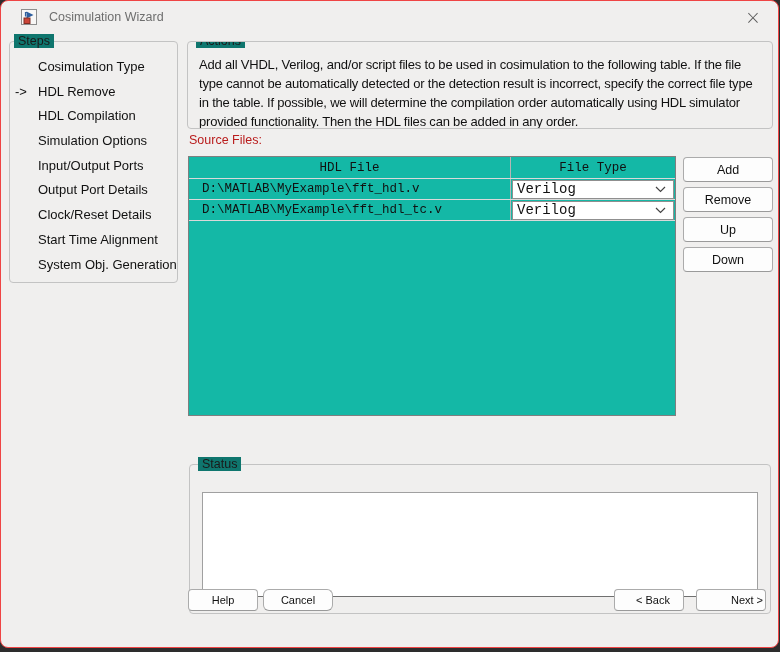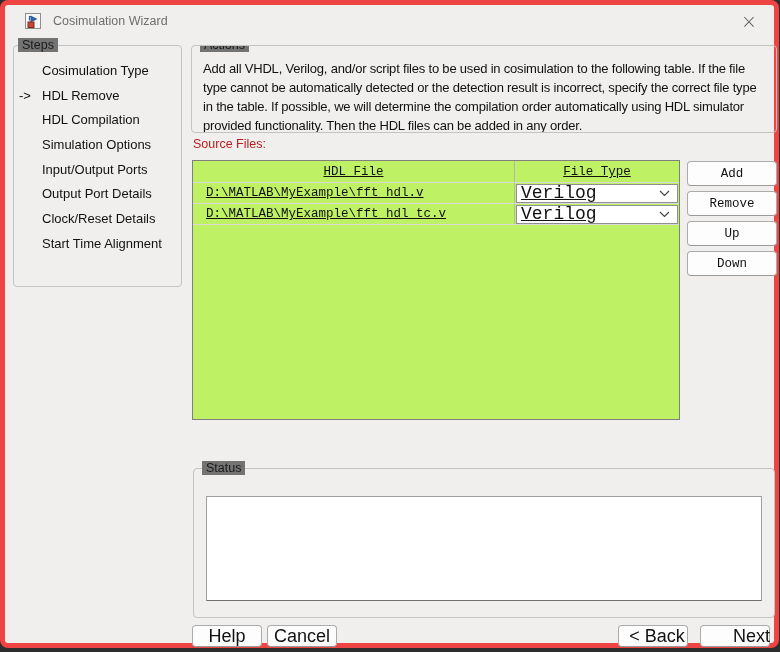--- a/index.html
+++ b/index.html
@@ -1,36 +1,36 @@
 <!DOCTYPE html>
 <html><head>
 <meta charset="utf-8">
 <style>
   * { margin:0; padding:0; box-sizing:border-box; }
   body { font-family:"Liberation Sans", sans-serif; background:#2d2d2d; }
   .screen { position:relative; width:780px; height:652px; background:#2d2d2d; overflow:hidden; }
   .window {
     position:absolute; top:0; left:0; width:779px; height:648px;
-    background:#f0efee; border:5px solid #ef4444; border-radius:8px;
+    background:#f0efee; border:1px solid #ef4444; border-radius:8px;
   }
 
   
   .titlebar { position:absolute; top:0; left:0; right:0; height:32px; }
   .app-icon { position:absolute; left:20px; top:8px; width:16px; height:16px; }
   .win-title { position:absolute; left:48px; top:9px; font-size:12.5px; color:#6e6e6e; }
   .close-btn {
     position:absolute; right:8px; top:3px; width:34px; height:26px;
     background:transparent; border:none; color:#5f5f5f; font-size:19px; line-height:26px;
     text-align:center; cursor:default; font-family:"DejaVu Sans", sans-serif; font-weight:300;
   }
 
   
   .groupbox { position:absolute; border:1px solid #c3c3c3; border-radius:4px; }
   .group-label {
-    position:absolute; top:-8px; left:8px; background:#737373; padding:0 4px;
+    position:absolute; top:-8px; left:8px; background:#0f766e; padding:0 4px;
     font-size:12.5px; color:#1a1a1a; white-space:nowrap;
   }
 
   
   .steps-box { left:8px; top:40px; width:169px; height:242px; }
   .steps-box .group-label { left:4px; }
   .steps-list { position:absolute; top:13px; left:0; right:0; }
   .step-item { position:relative; height:24.7px; line-height:24.7px; padding-left:28px;
                font-size:13px; color:#111; white-space:nowrap; }
   .step-marker { position:absolute; left:5px; top:0; font-size:13px; color:#111; }
@@ -39,61 +39,61 @@
   .actions-box { left:186px; top:40px; width:586px; height:88px; overflow:hidden; }
   .actions-text {
     position:absolute; left:11px; top:13px; width:566px;
     font-size:13px; letter-spacing:-0.2px; line-height:19px; color:#111;
   }
 
   
   .source-files-label { position:absolute; left:188px; top:132px; font-size:12.5px; color:#b91c1c; }
   .hdl-table {
     position:absolute; left:187px; top:155px; width:488px; height:260px;
-    background:#bef264; border:1px solid #7f7f7f;
-    font-family:"Liberation Mono", monospace; font-size:12.5px; color:#111;text-decoration:underline;
+    background:#14b8a6; border:1px solid #7f7f7f;
+    font-family:"Liberation Mono", monospace; font-size:12.5px; color:#111;
   }
   .t-row { display:flex; width:100%; }
   .t-head { height:22px; line-height:22px; border-bottom:1px solid #d9d9d9; }
   .t-body-row { height:21px; line-height:20px; border-bottom:1px solid #d9d9d9; }
   .c-file { width:322px; border-right:1px solid #b5b5b5; overflow:hidden; white-space:nowrap; }
   .c-type { flex:1; overflow:hidden; white-space:nowrap; }
   .t-head .c-file, .t-head .c-type { text-align:center; }
   .t-body-row .c-file { padding-left:13px; }
   .combo {
     height:19px; margin:0.5px 1px; border:1px solid #8f8f8f; background:#fff;
     display:flex; align-items:center; justify-content:space-between;
-    padding:0 7px 0 4px; font-family:"Liberation Mono", monospace; font-size:18px;gap:36px;
+    padding:0 7px 0 4px; font-family:"Liberation Mono", monospace; font-size:14px;gap:36px;
   }
   .chev { display:block; }
 
   
   .side-buttons { position:absolute; left:682px; top:156px; width:90px; }
   .btn {
     display:block; width:100%; height:25px; margin-bottom:5px;
     background:#fdfdfd; border:1px solid #ababab; border-bottom-color:#9a9a9a;
-    border-radius:4px; font-family:Liberation Mono, monospace; font-size:12.5px;
+    border-radius:4px; font-family:Liberation Sans, sans-serif; font-size:12.5px;
     color:#111; text-align:center; cursor:default;
   }
 
   
   .status-box { left:188px; top:463px; width:582px; height:150px; }
   .status-area {
     position:absolute; left:12px; top:27px; width:556px; height:105px;
     background:#ffffff; border:1px solid #a0a0a0; border-bottom-color:#707070;
     font-size:12px; color:#111; padding:2px 4px;
   }
 
   
-  .footer-btn { position:absolute; top:620px; height:22px; width:70px;
+  .footer-btn { position:absolute; top:588px; height:22px; width:70px;
     background:#fdfdfd; border:1px solid #ababab; border-bottom-color:#9a9a9a;
-    border-radius:4px; font-family:"Liberation Sans", sans-serif; font-size:18px;
+    border-radius:4px; font-family:"Liberation Sans", sans-serif; font-size:11px;
     color:#111; text-align:center; cursor:default; }
   .help-btn   { left:187px; }
-  .cancel-btn { left:262px; }
+  .cancel-btn { left:262px;border-radius:6px; }
   .back-btn   { left:613px;padding-left:8px; }
   .next-btn   { left:695px;padding-left:32px; }
 </style>
 </head>
 <body>
 
 <div class="screen">
   <div class="window">
 
     <div class="titlebar">
@@ -116,20 +116,21 @@
         <div class="step-item">
           <span class="step-marker">-&gt;</span>
           <span>HDL Remove</span>
         </div>
         <div class="step-item"><span>HDL Compilation</span></div>
         <div class="step-item"><span>Simulation Options</span></div>
         <div class="step-item"><span>Input/Output Ports</span></div>
         <div class="step-item"><span>Output Port Details</span></div>
         <div class="step-item"><span>Clock/Reset Details</span></div>
         <div class="step-item"><span>Start Time Alignment</span></div>
+        <div class="step-item"><span>System Obj. Generation</span></div>
       </div>
     </div>
 
     <div class="groupbox actions-box">
       <span class="group-label">Actions</span>
       <div class="actions-text">Add all VHDL, Verilog, and/or script files to be used in cosimulation to the following table. If the file type cannot be automatically detected or the detection result is incorrect, specify the correct file type in the table. If possible, we will determine the compilation order automatically using HDL simulator provided functionality. Then the HDL files can be added in any order.</div>
     </div>
 
     <div class="source-files-label">Source Files:</div>
 

